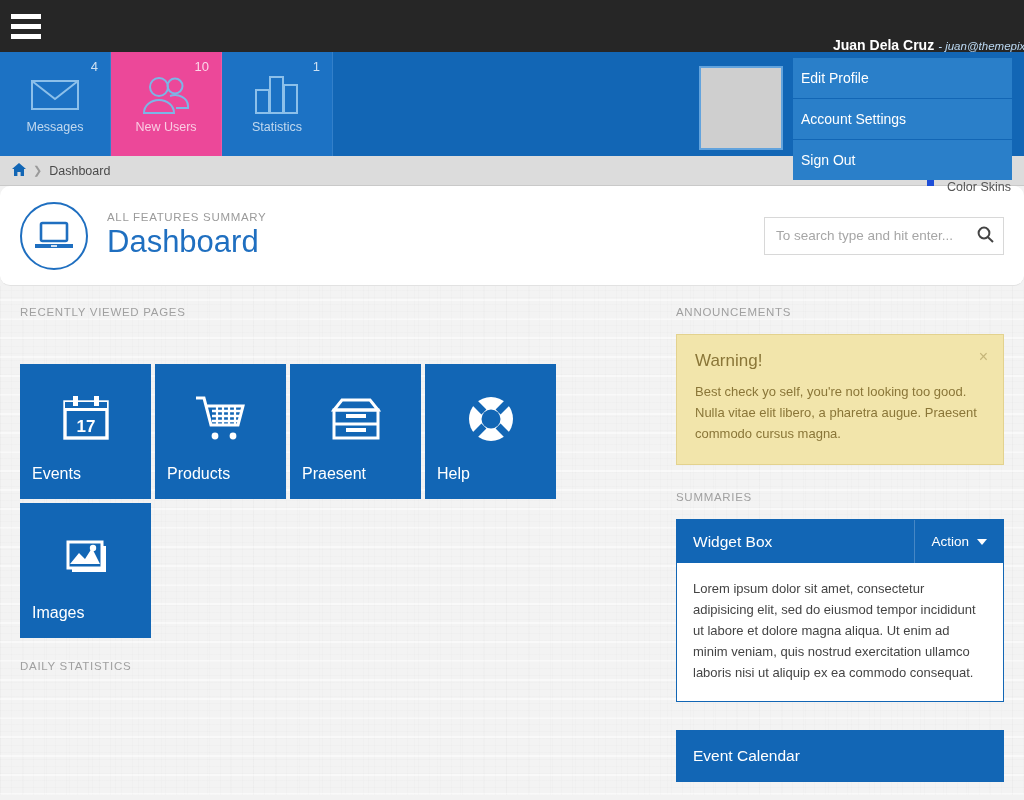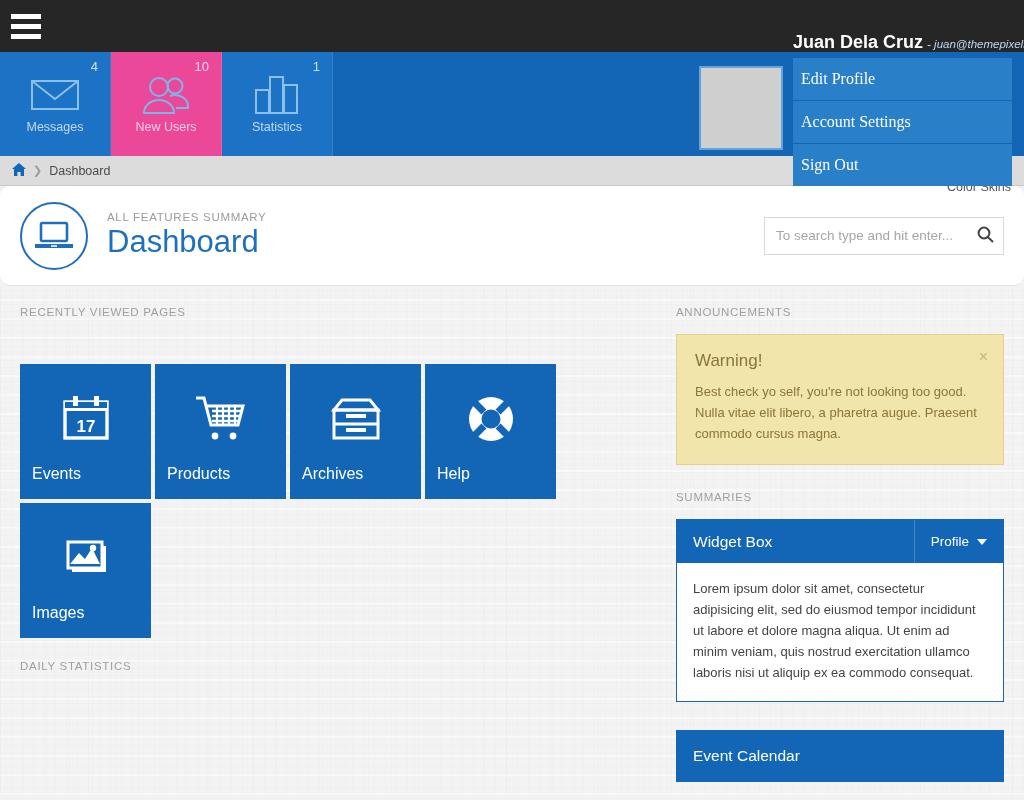--- a/index.html
+++ b/index.html
@@ -67,28 +67,27 @@
   }
   .avatar {
     width: 84px; height: 84px; background: #cfcfcf;
     border: 2px solid #62a3dd;
   }
   .userinfo { width: 219px; }
   .username-row {
     padding: 2px 0 5px 0; display: flex; align-items: baseline; gap: 4px;
     white-space: nowrap;
   }
-  .username { font-size: 18px; font-weight: bold; color: #fff; }
+  .username { font-size: 14px; font-weight: bold; color: #fff; margin-left: 40px; }
   .useremail { font-size: 11.5px; font-style: italic; color: #bcd9f2; }
   .user-menu-item {
     display: block; background: #2a7fc9;
-    color: #fff; font-size: 16px;
+    color: #fff; font-size: 14px;
     padding: 12px 8px; margin-bottom: 1px;
     cursor: pointer;
-    font-family: Liberation Serif, serif;
   }
 
   
   .breadcrumb-bar {
     height: 30px; background: #dcdcdc;
     border-bottom: 1px solid #c9c9c9;
     display: flex; align-items: center; justify-content: space-between;
   }
   .breadcrumb { display: flex; align-items: center; gap: 7px; padding-left: 12px; }
   .bc-sep { color: #9a9a9a; font-size: 11px; }
@@ -341,21 +340,21 @@
       <div class="page-tile">
         <div class="tile-icon">
           <svg width="50" height="44" viewBox="0 0 50 44">
             <path d="M3 13 L11 3 L39 3 L47 13 Z" fill="none" stroke="#fff" stroke-width="3"></path>
             <rect x="3" y="13" width="44" height="28" fill="none" stroke="#fff" stroke-width="3"></rect>
             <path d="M3 27 L47 27" stroke="#fff" stroke-width="3"></path>
             <rect x="15" y="17" width="20" height="4" fill="#fff"></rect>
             <rect x="15" y="31" width="20" height="4" fill="#fff"></rect>
           </svg>
         </div>
-        <div class="tile-label">Archives</div>
+        <div class="tile-label">Praesent</div>
       </div>
 
       <div class="page-tile">
         <div class="tile-icon">
           <svg width="48" height="48" viewBox="0 0 48 48">
             <circle cx="24" cy="24" r="22" fill="#fff"></circle>
             <circle cx="24" cy="24" r="9.5" fill="#1266b5"></circle>
             <path d="M24 0 L24 14 M24 34 L24 48 M0 24 L14 24 M34 24 L48 24" stroke="#1266b5" stroke-width="7" transform="rotate(45 24 24)"></path>
           </svg>
         </div>
@@ -387,21 +386,21 @@
       <div class="alert-title">Warning!</div>
       <div class="alert-body">Best check yo self, you're not looking too good. Nulla vitae elit libero, a pharetra augue. Praesent commodo cursus magna.</div>
     </div>
 
     <div class="section-label">Summaries</div>
 
     <div class="panel">
       <div class="panel-head">
         <span class="panel-title">Widget Box</span>
         <span class="panel-action">
-          <span>Profile</span>
+          <span>Action</span>
           <span class="caret"></span>
         </span>
       </div>
       <div class="panel-body">Lorem ipsum dolor sit amet, consectetur adipisicing elit, sed do eiusmod tempor incididunt ut labore et dolore magna aliqua. Ut enim ad minim veniam, quis nostrud exercitation ullamco laboris nisi ut aliquip ex ea commodo consequat.</div>
     </div>
 
     <div class="panel collapsed">
       <div class="panel-head">
         <span class="panel-title">Event Calendar</span>
       </div>

